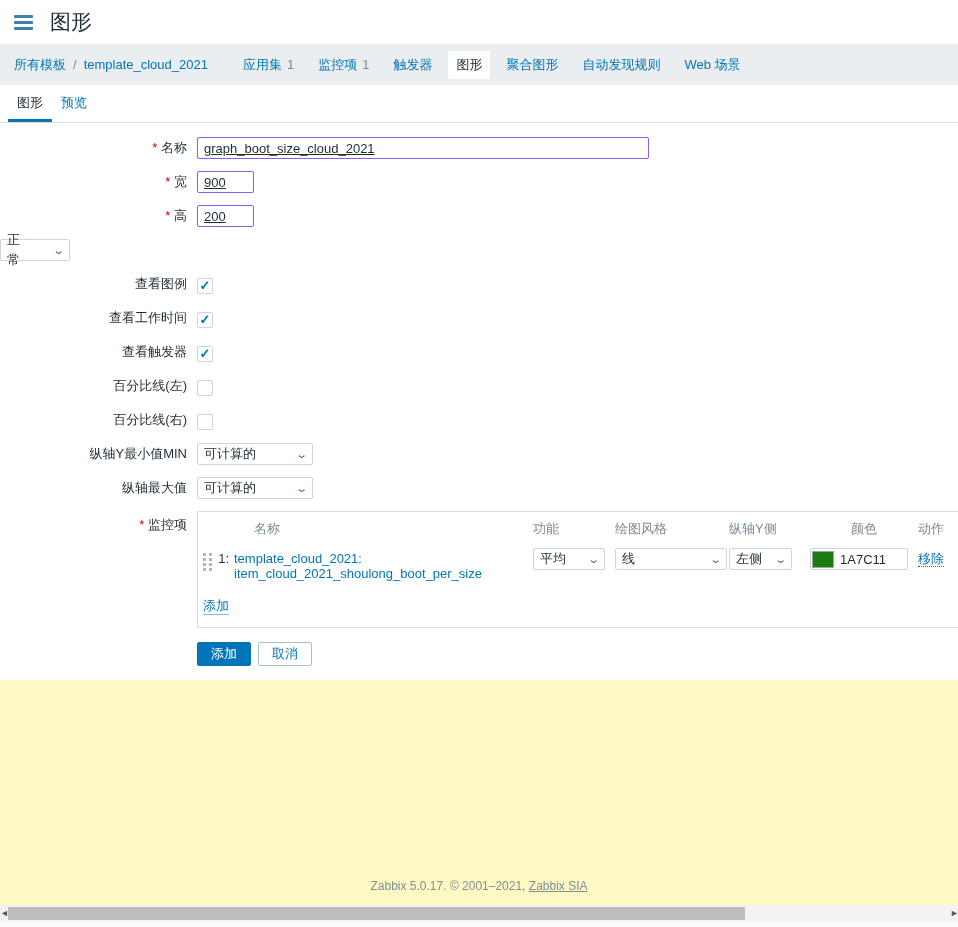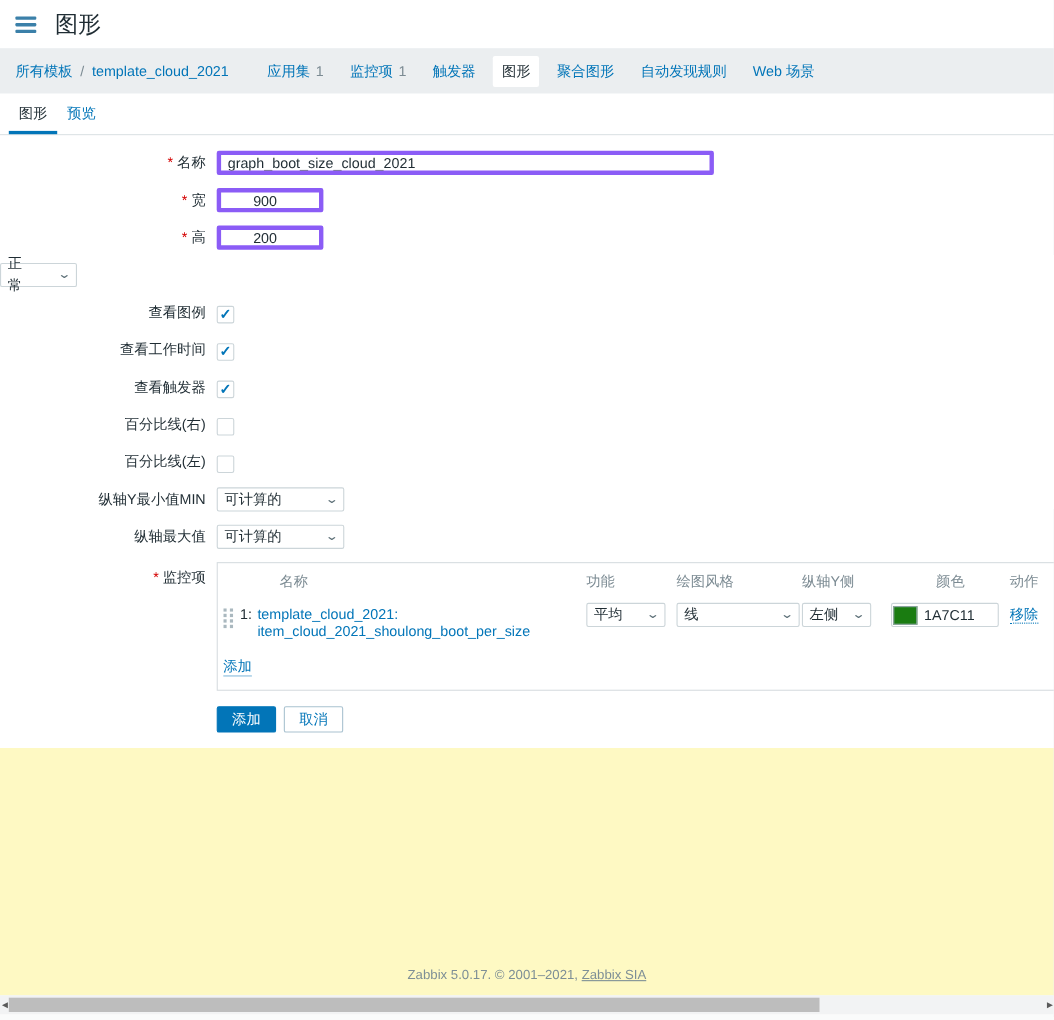--- a/index.html
+++ b/index.html
@@ -74,30 +74,31 @@
     text-align: right;
     padding-right: 10px;
     line-height: 22px;
   }
   .form-label.top { align-self: flex-start; line-height: 16px; padding-top: 6px; }
   .req::before { content: "* "; color: #d40000; }
   .form-field { display: flex; align-items: center; }
 
   input.text {
     height: 22px;
-    border: 4px solid #8b5cf6;
+    border: 1px solid #8b5cf6;
     border-radius: 2px;
     padding: 0 6px;
     font-family: "Liberation Sans", sans-serif;
     font-size: 13px;
     color: #1f2c33;
     background: #ffffff;
+    text-decoration: underline;
   }
   input.name-input { width: 452px; }
-  input.num-input { width: 97px; text-align: center; padding-right: 15px; }
+  input.num-input { width: 57px; text-align: left; padding-right: 15px; }
 
   .select {
     height: 22px;
     border: 1px solid #ccd5d9;
     border-radius: 2px;
     background: #ffffff;
     display: inline-flex;
     align-items: center;
     padding: 0 6px;
     position: relative;
@@ -295,30 +296,30 @@
   <div class="form-row">
     <div class="form-label">查看触发器</div>
     <div class="form-field">
       <div class="checkbox checked">
         <span class="mark">✓</span>
       </div>
     </div>
   </div>
 
   <div class="form-row">
-    <div class="form-label">百分比线(右)</div>
+    <div class="form-label">百分比线(左)</div>
     <div class="form-field">
       <div class="checkbox">
         
       </div>
     </div>
   </div>
 
   <div class="form-row">
-    <div class="form-label">百分比线(左)</div>
+    <div class="form-label">百分比线(右)</div>
     <div class="form-field">
       <div class="checkbox">
         
       </div>
     </div>
   </div>
 
   <div class="form-row">
     <div class="form-label">纵轴Y最小值MIN</div>
     <div class="form-field">

